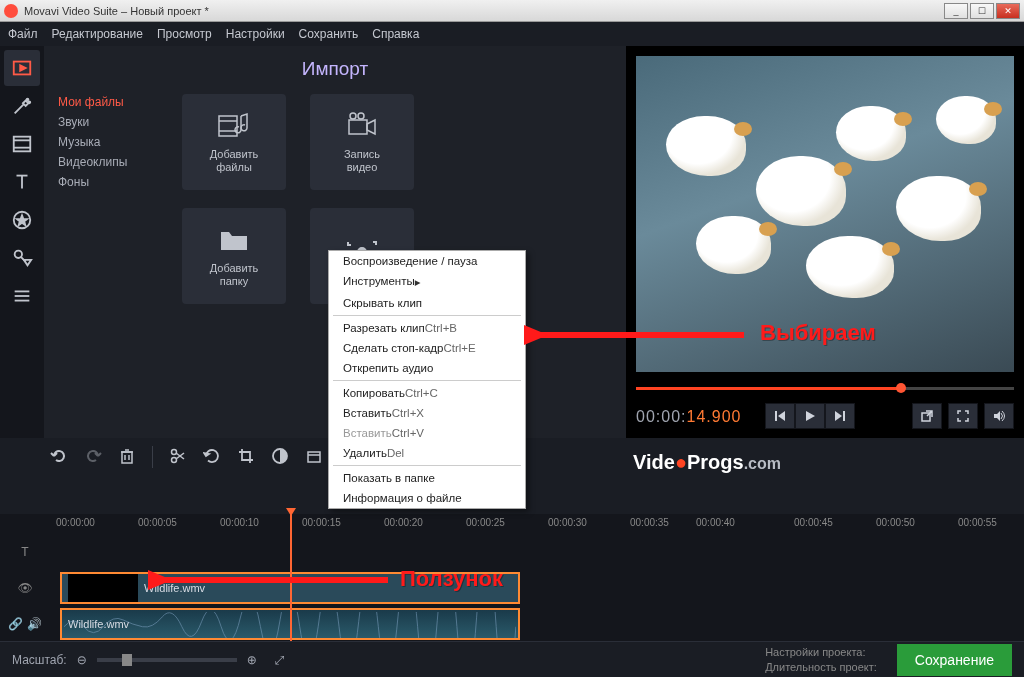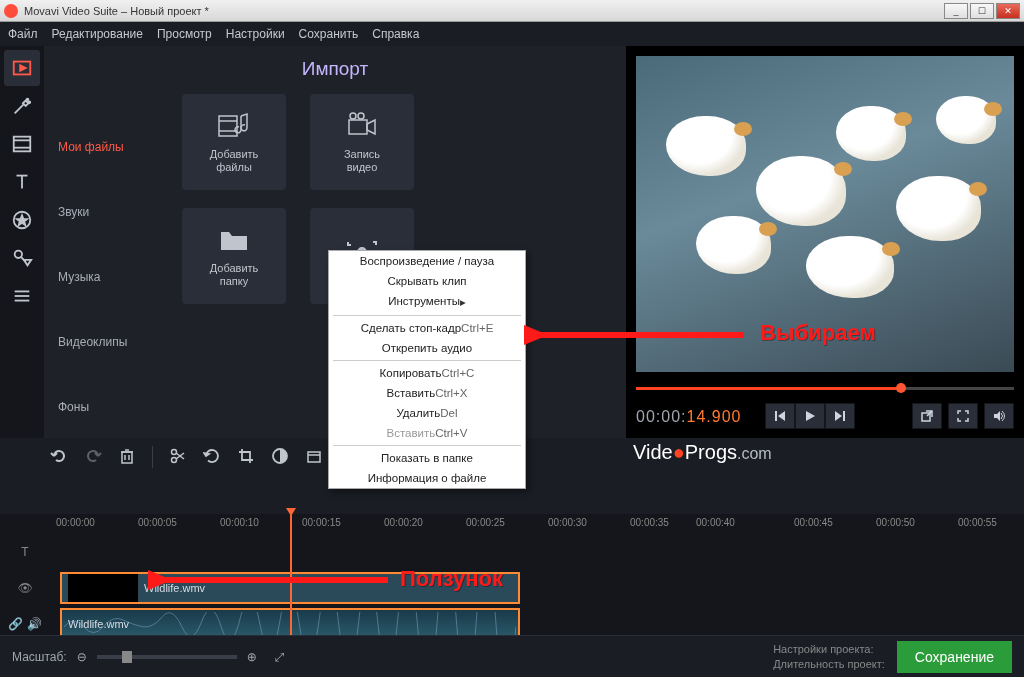--- a/index.html
+++ b/index.html
@@ -20,21 +20,21 @@
 .main { display: flex; height: 392px; }
 .left-toolbar { width: 44px; background: #14161c; display: flex; flex-direction: column; align-items: center; padding-top: 4px; gap: 2px; }
 .tool-icon { width: 36px; height: 36px; display: flex; align-items: center; justify-content: center; color: #c0c4cc; border-radius: 3px; }
 .tool-icon.active { background: #2a2e38; }
 .tool-icon svg { width: 22px; height: 22px; }
 
 .center { flex: 1; display: flex; flex-direction: column; background: #1e2128; }
 .center-header { text-align: center; font-size: 19px; color: #c4b5fd; padding: 12px 0 8px; }
 .center-body { display: flex; flex: 1; }
 .sidebar-list { width: 130px; padding: 4px 0 0 14px; font-size: 12px; line-height: 20px; }
-.sidebar-list div { color: #a8acb6; cursor: pointer; margin-top: 45px; }
+.sidebar-list div { color: #a8acb6; cursor: pointer; }
 .sidebar-list div.active { color: #ff5a47; }
 
 .tiles { flex: 1; padding: 6px 0 0 8px; }
 .tile-row { display: flex; gap: 24px; margin-bottom: 18px; }
 .tile { width: 104px; height: 96px; background: #2a2e38; border-radius: 4px; display: flex; flex-direction: column; align-items: center; justify-content: center; gap: 8px; color: #c0c4cc; font-size: 11px; text-align: center; line-height: 13px; cursor: pointer; }
 .tile .ticon { width: 34px; height: 30px; display: flex; align-items: center; justify-content: center; }
 
 
 .preview { width: 398px; background: #000; display: flex; flex-direction: column; padding: 10px 10px 6px; }
 .preview-img { flex: 1; background: linear-gradient(160deg,#4a6a7a 0%,#6a8a9a 40%,#3a4a54 100%); position: relative; overflow: hidden; }
@@ -69,40 +69,40 @@
 .clip { position: absolute; top: 2px; bottom: 2px; background: #2a4a5a; border: 1px solid #5a7a8a; display: flex; align-items: center; padding-left: 6px; font-size: 11px; color: #d8dce4; overflow: hidden; }
 .clip.selected { border: 2px solid #ff8a33; }
 .clip-thumb { width: 70px; height: 28px; background: #000; margin-right: 6px; }
 .audio-clip { background: linear-gradient(#1a3a4a,#2a5a6a); }
 .waveform { position: absolute; inset: 2px; opacity: .5; }
 .playhead { position: absolute; top: 0; bottom: 0; width: 2px; background: #ff6633; }
 .playhead::before { content: ""; position: absolute; top: -6px; left: -4px; width: 10px; height: 8px; background: #ff6633; clip-path: polygon(0 0,100% 0,50% 100%); }
 
 
 .ctxmenu { position: absolute; left: 328px; top: 250px; width: 198px; background: #fff; border: 1px solid #aaa; box-shadow: 3px 3px 6px rgba(0,0,0,.4); font-size: 11.5px; color: #222; z-index: 50; }
-.ctxmenu .mi { padding: 4px 8px; display: flex; justify-content: center; }
+.ctxmenu .mi { padding: 4px 14px; display: flex; justify-content: flex-start; }
 .ctxmenu .mi.disabled { color: #999; }
 .ctxmenu hr { border: none; border-top: 1px solid #ccc; margin: 2px 4px; }
 .ctxmenu .mi .sc { color: #666; }
 .ctxmenu .mi .arrow { color: #333; }
 
 
 .arrow-ann { position: absolute; z-index: 60; }
 .ann-label { position: absolute; font-weight: bold; font-size: 22px; color: #ff1a1a; z-index: 61; text-shadow: 1px 1px 0 rgba(0,0,0,.3); }
-.watermark { position: absolute; left: 633px; top: 441px; font-size: 20px; font-weight: normal; color: #fff; z-index: 55; }
+.watermark { position: absolute; left: 633px; top: 451px; font-size: 20px; font-weight: bold; color: #fff; z-index: 55; }
 .watermark .o { color: #ff4422; }
 .watermark .com { color: #b8bcc4; font-size: 16px; }
 
 
-.statusbar { position: absolute; bottom: 0; left: 0; right: 0; height: 42px; background: #1a1d24; display: flex; align-items: center; padding: 0 12px; font-size: 12px; border-top: 1px solid #2a2e38; }
+.statusbar { position: absolute; bottom: 0; left: 0; right: 0; height: 36px; background: #1a1d24; display: flex; align-items: center; padding: 0 12px; font-size: 12px; border-top: 1px solid #2a2e38; }
 .zoom { display: flex; align-items: center; gap: 10px; }
 .zslider { width: 140px; height: 4px; background: #3a3e48; position: relative; }
 .zslider .zthumb { position: absolute; left: 18%; top: -4px; width: 10px; height: 12px; background: #888; }
 .proj-info { margin-left: auto; font-size: 11px; color: #888; line-height: 15px; text-align: left; display: flex; gap: 30px; align-items: center; }
-.save-btn { background: #2a9c3a; color: #fff; padding: 8px 18px; margin-left: 12px; font-size: 14px; }
+.save-btn { background: #2a9c3a; color: #fff; padding: 8px 18px; margin-left: 20px; font-size: 14px; }
 </style>
 </head>
 <body>
 
 <div class="titlebar">
   <div class="logo"></div>
   <span>Movavi Video Suite – Новый проект *</span>
   <div class="spacer"></div>
   <div class="winbtn">_</div>
   <div class="winbtn">☐</div>
@@ -384,50 +384,54 @@
     </div>
   </div>
   <div class="playhead" style="left:290px"></div>
 </div>
 
 <div class="ctxmenu">
   <div class="mi">
       <span>Воспроизведение / пауза</span>
     </div>
   <div class="mi">
-      <span>Скрывать клип</span>
-    </div>
-  <div class="mi">
       <span>Инструменты</span>
       <span class="arrow">▸</span>
     </div>
+  <div class="mi">
+      <span>Скрывать клип</span>
+    </div>
   <hr>
+  <div class="mi">
+      <span>Разрезать клип</span>
+      <span class="sc">Ctrl+B</span>
+    </div>
   <div class="mi">
       <span>Сделать стоп-кадр</span>
       <span class="sc">Ctrl+E</span>
     </div>
   <div class="mi">
       <span>Открепить аудио</span>
     </div>
   <hr>
   <div class="mi">
       <span>Копировать</span>
       <span class="sc">Ctrl+C</span>
     </div>
   <div class="mi">
       <span>Вставить</span>
       <span class="sc">Ctrl+X</span>
-    </div>
-  <div class="mi">
-      <span>Удалить</span>
-      <span class="sc">Del</span>
     </div>
   <div class="mi disabled">
       <span>Вставить</span>
       <span class="sc">Ctrl+V</span>
+    </div>
+  <div class="mi">
+      <span>Удалить</span>
+      <span class="sc">Del</span>
     </div>
   <hr>
   <div class="mi">
       <span>Показать в папке</span>
     </div>
   <div class="mi">
       <span>Информация о файле</span>
     </div>
 </div>
 

